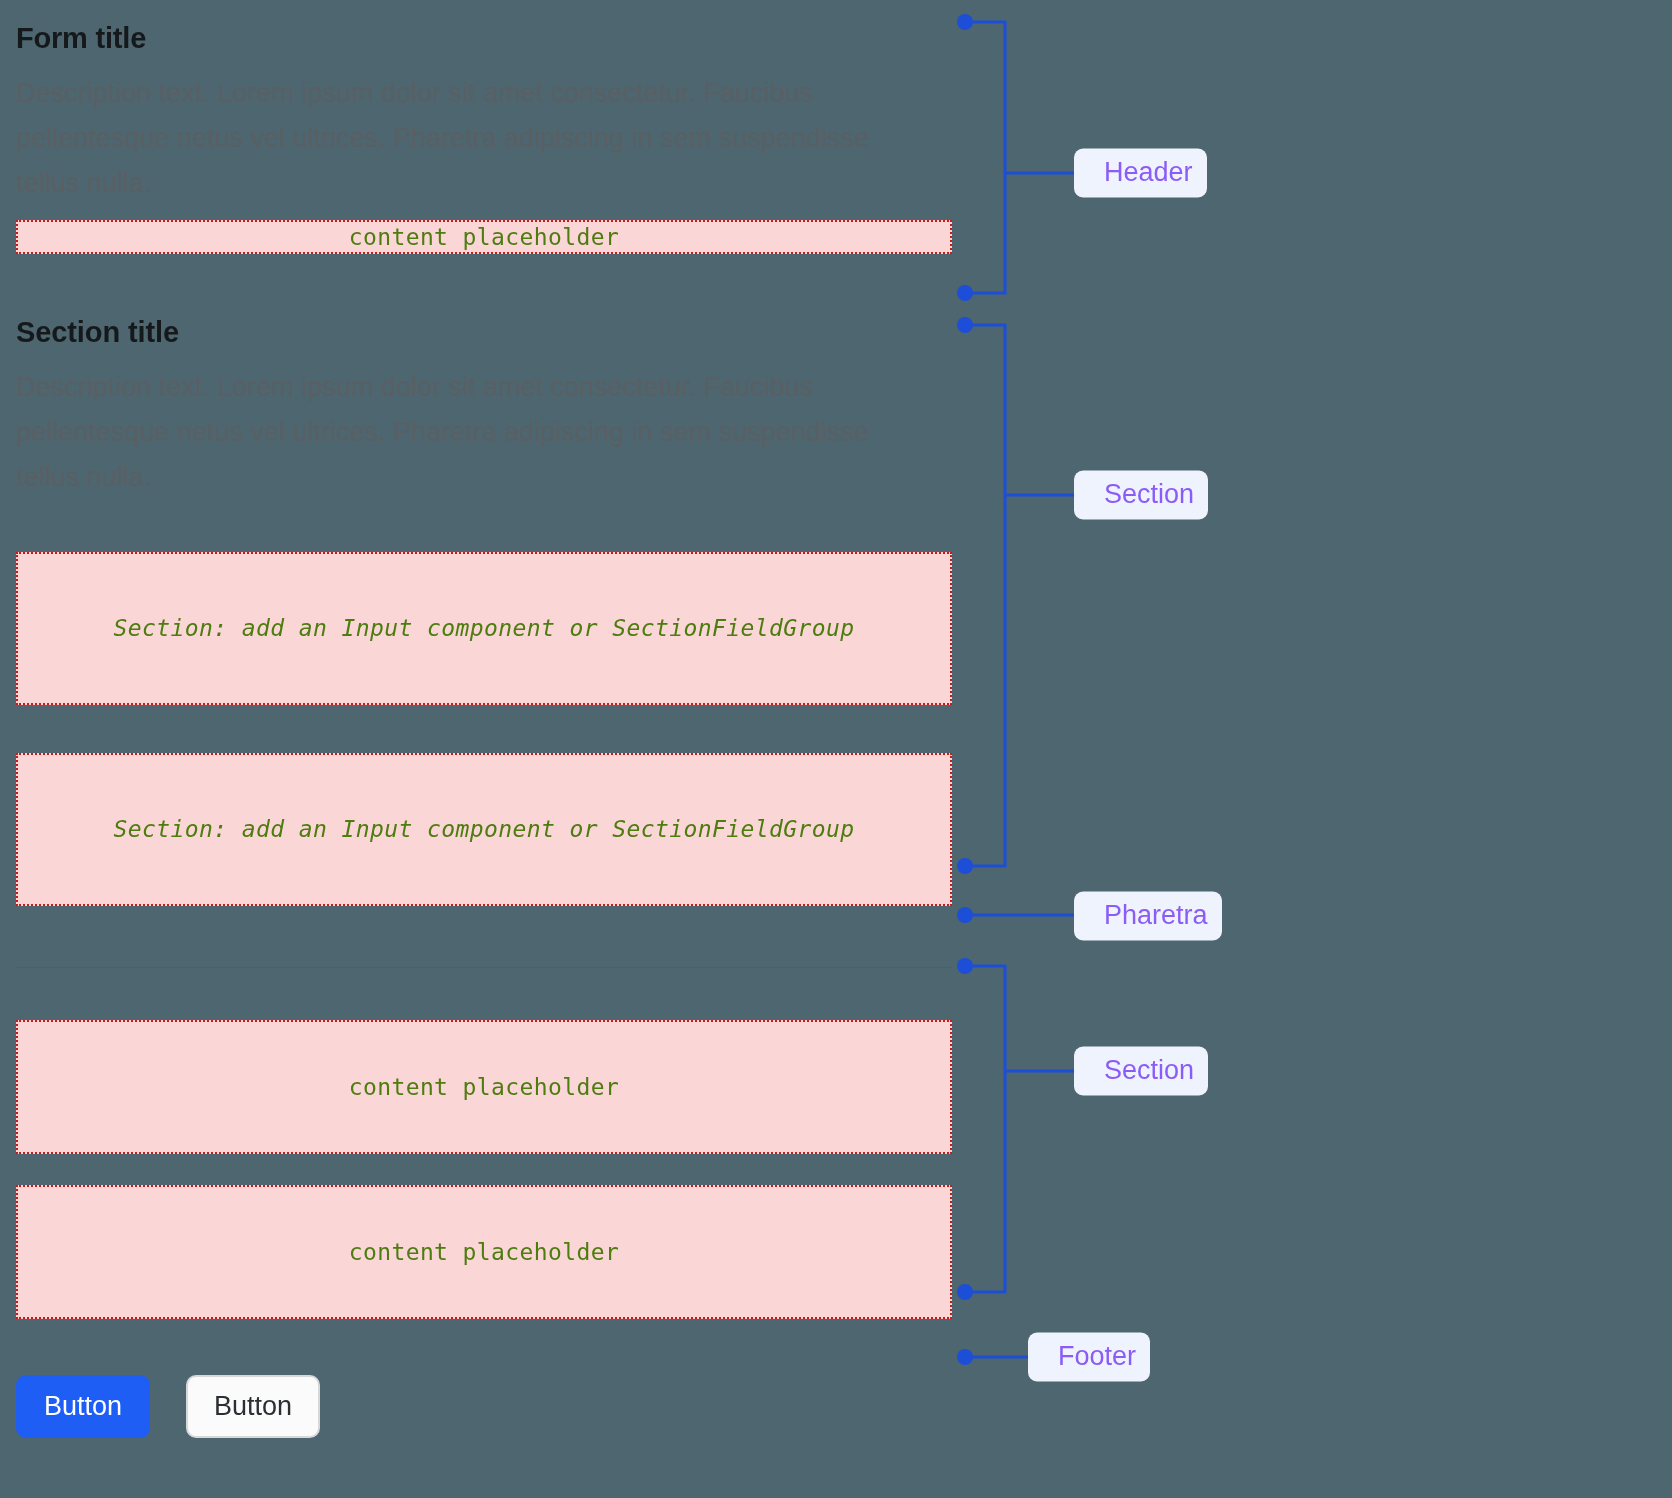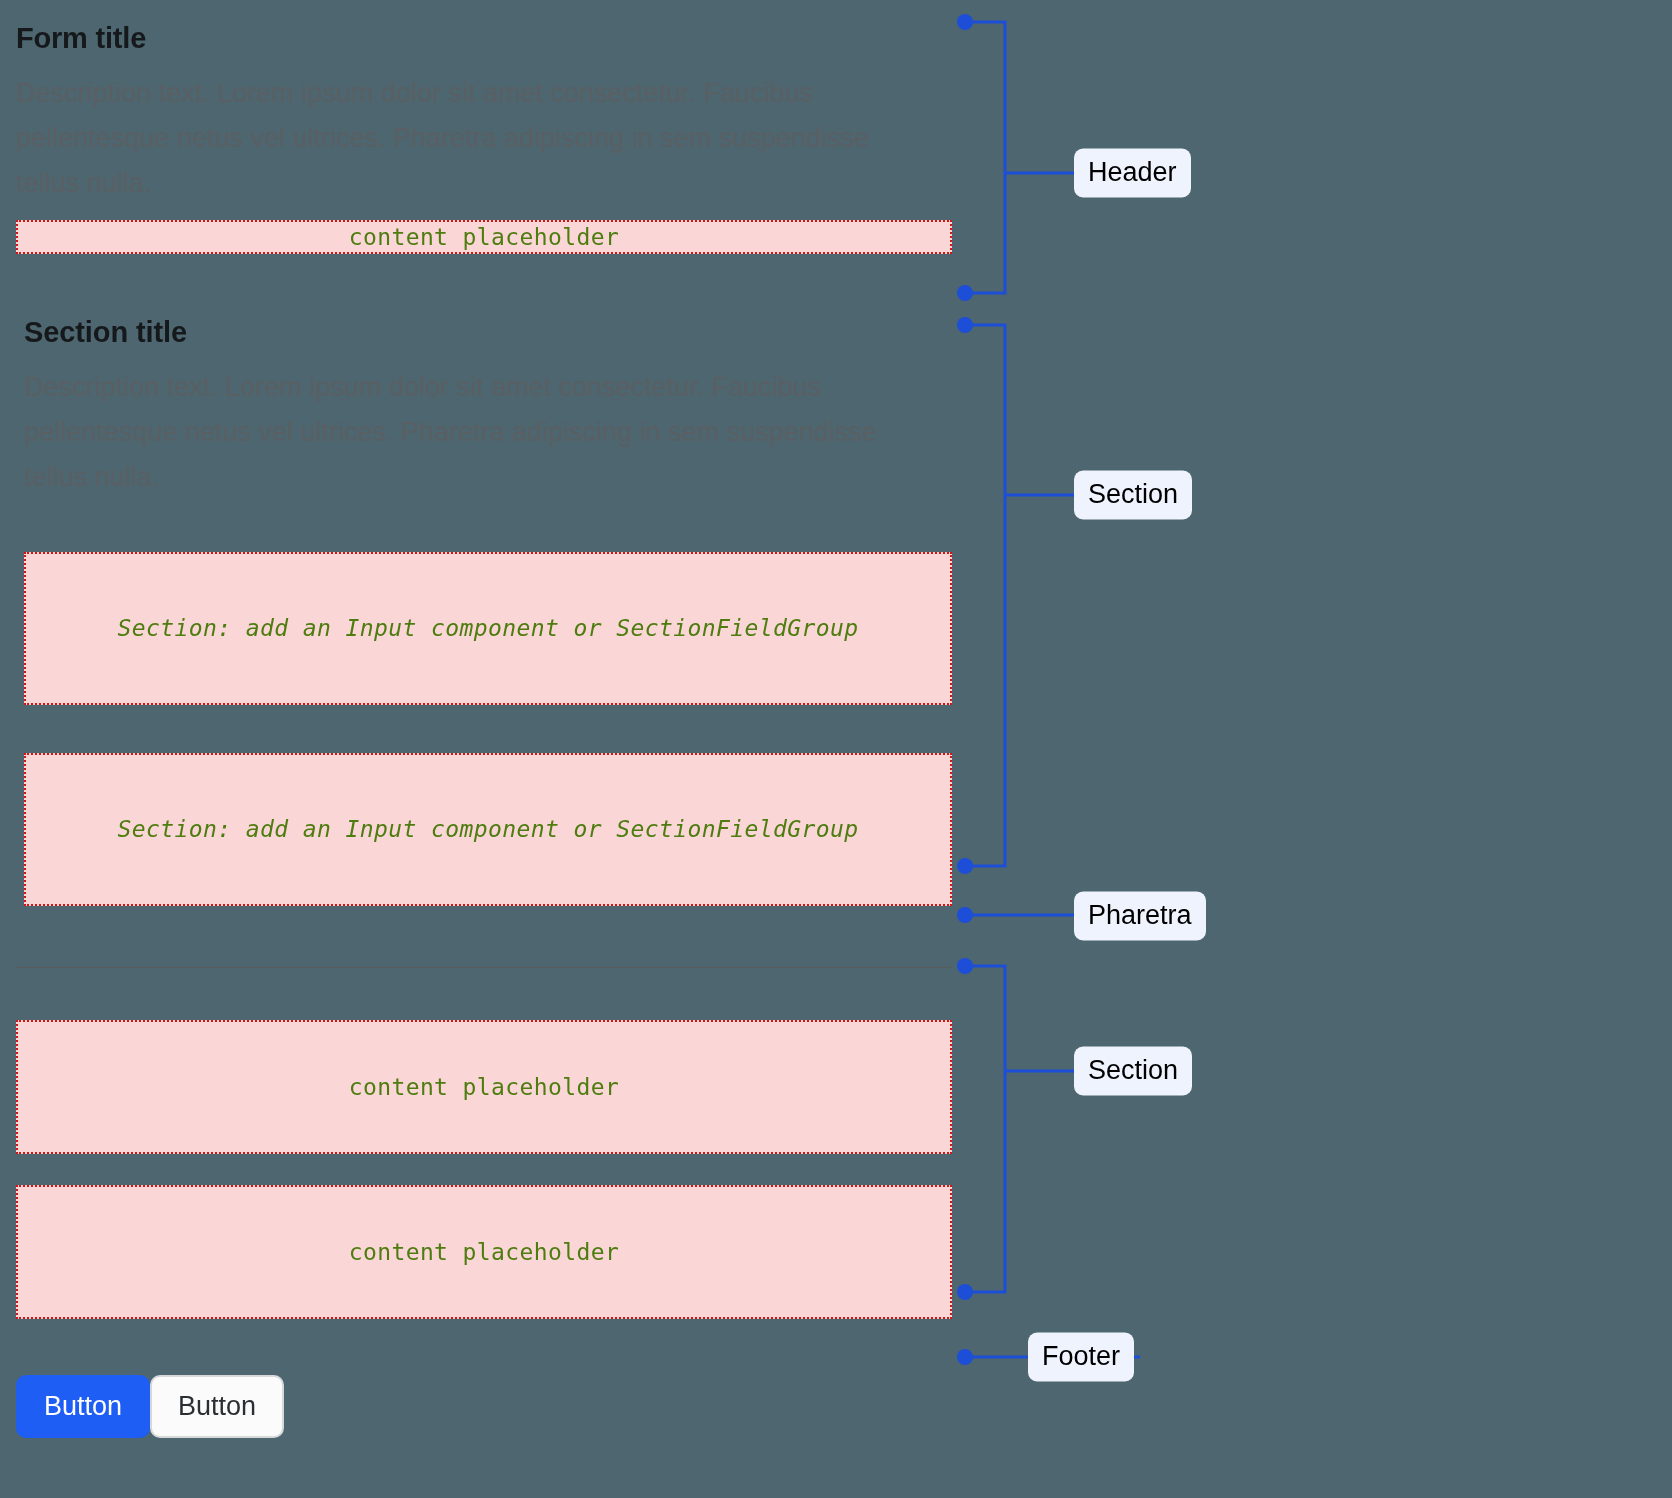--- a/index.html
+++ b/index.html
@@ -79,20 +79,21 @@
   .separator {
     height: 1px;
     background: #5b5b5b;
     width: 100%;
   }
 
   
   .btn-row {
     display: flex;
     align-items: center;
+    gap: 36px;
   }
 
   .btn {
     font-family: "Liberation Sans", sans-serif;
     font-size: 27px;
     border-radius: 10px;
     padding: 14px 26px;
     line-height: 1.15;
     cursor: pointer;
     white-space: nowrap;
@@ -116,44 +117,44 @@
     left: 0;
     top: 0;
     width: 1672px;
     height: 1498px;
     pointer-events: none;
   }
 
   .anno-badge {
     position: absolute;
     background: #eef3fe;
-    color: #000000;
+    color: #8b5cf6;
     font-family: "Liberation Sans", sans-serif;
     font-size: 27px;
     line-height: 1;
-    padding: 10px 14px 12px 14px;
+    padding: 10px 14px 12px 30px;
     border-radius: 9px;
     white-space: nowrap;
     transform: translateY(-50%);
   }
 </style>
 </head>
 <body>
 
 <div id="canvas">
 
   <div class="form-col">
 
     <div>
       <div class="form-title">Form title</div>
       <div class="desc">Description text. Lorem ipsum dolor sit amet consectetur. Faucibus pellentesque netus vel ultrices. Pharetra adipiscing in sem suspendisse tellus nulla.</div>
       <div class="ph ph-thin" style="margin-top:14px;">content placeholder</div>
     </div>
 
-    <div style="margin-top:62px;margin-left:8px;">
+    <div style="margin-top:62px;">
       <div class="section-title">Section title</div>
       <div class="desc">Description text. Lorem ipsum dolor sit amet consectetur. Faucibus pellentesque netus vel ultrices. Pharetra adipiscing in sem suspendisse tellus nulla.</div>
       <div class="ph ph-medium" style="margin-top:52px;">Section: add an Input component or SectionFieldGroup</div>
       <div class="ph ph-medium" style="margin-top:48px;">Section: add an Input component or SectionFieldGroup</div>
     </div>
 
     <div class="separator" style="margin-top:61px;"></div>
 
     <div style="margin-top:52px;">
       <div class="ph ph-tall">content placeholder</div>

